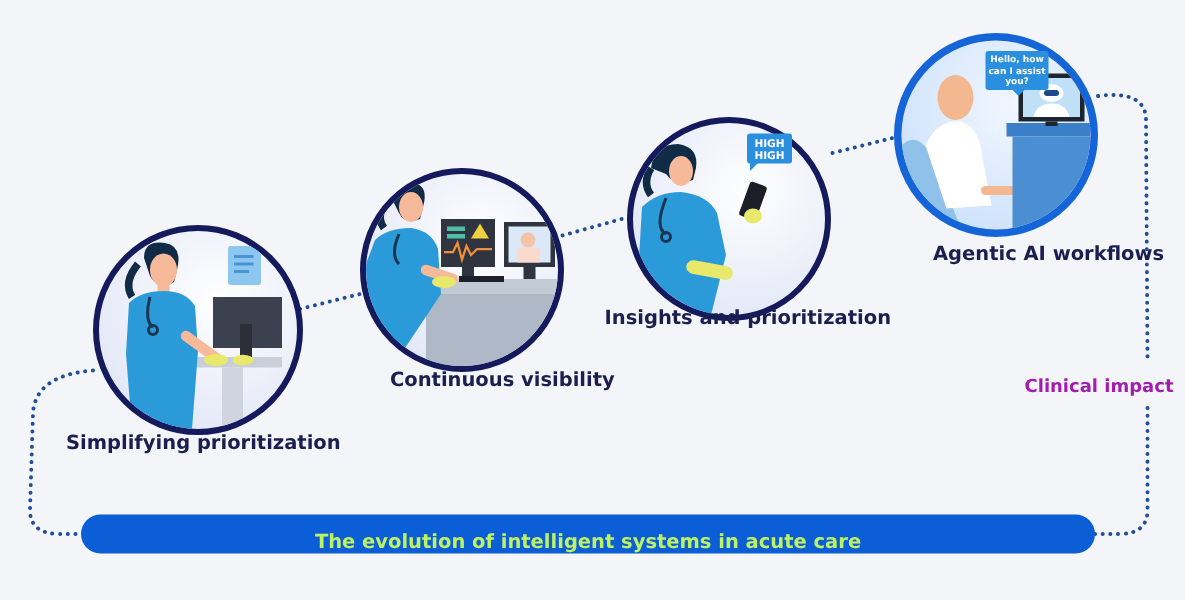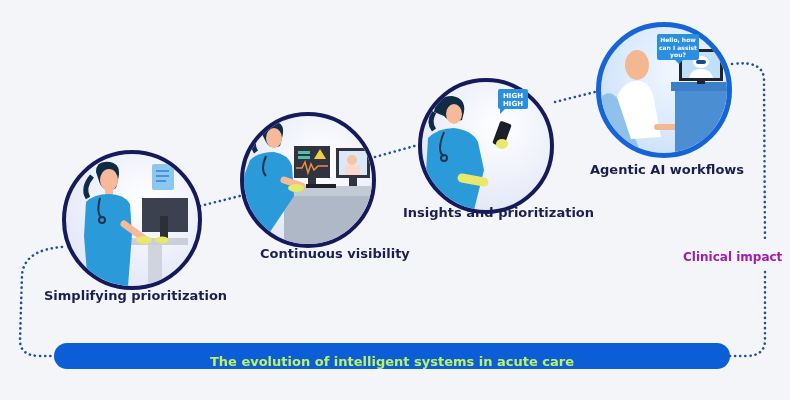--- a/index.html
+++ b/index.html
@@ -120,20 +120,20 @@
       <path d="M88 51 Q90 42 100 42 Q110 42 112 51 Z" fill="#ffffff"></path>
       <rect x="96" y="54" width="8" height="3" fill="#1d2530"></rect>
     </svg>
   </div>
   <div style="position:absolute;left:657px;top:34px;width:42px;height:26px;background:#2b8fe0;border-radius:2px;color:#fff;font-size:6px;font-weight:bold;line-height:7.5px;text-align:center;padding-top:2px;box-sizing:border-box;">
     <div>Hello, how</div>
     <div>can I assist</div>
     <div>you?</div>
     <div style="position:absolute;left:18px;bottom:-4px;width:0;height:0;border-left:4px solid transparent;border-right:4px solid transparent;border-top:4px solid #2b8fe0;"></div>
   </div>
-  <div class="label" style="left:590px;top:162px;">Agentic AI workflows</div>
+  <div class="label" style="left:622px;top:162px;">Agentic AI workflows</div>
 
   <div class="clinical" style="left:683px;top:250px;">Clinical impact</div>
 
   <div class="banner">
     <span>The evolution of intelligent systems in acute care</span>
   </div>
 </div>
 
 </body></html>

